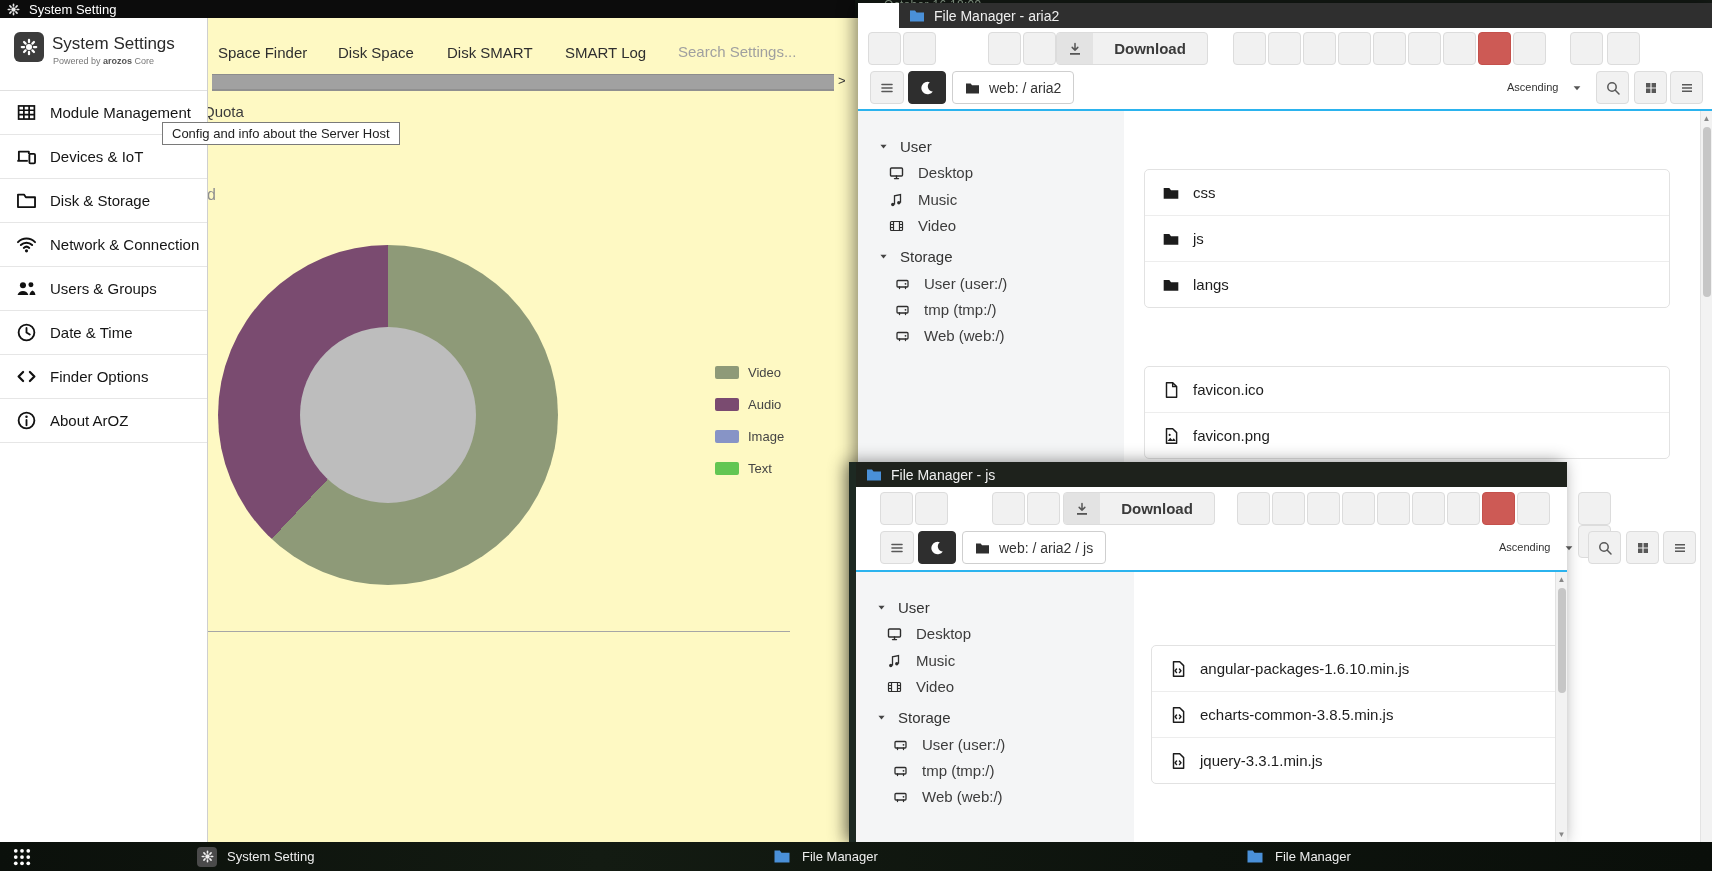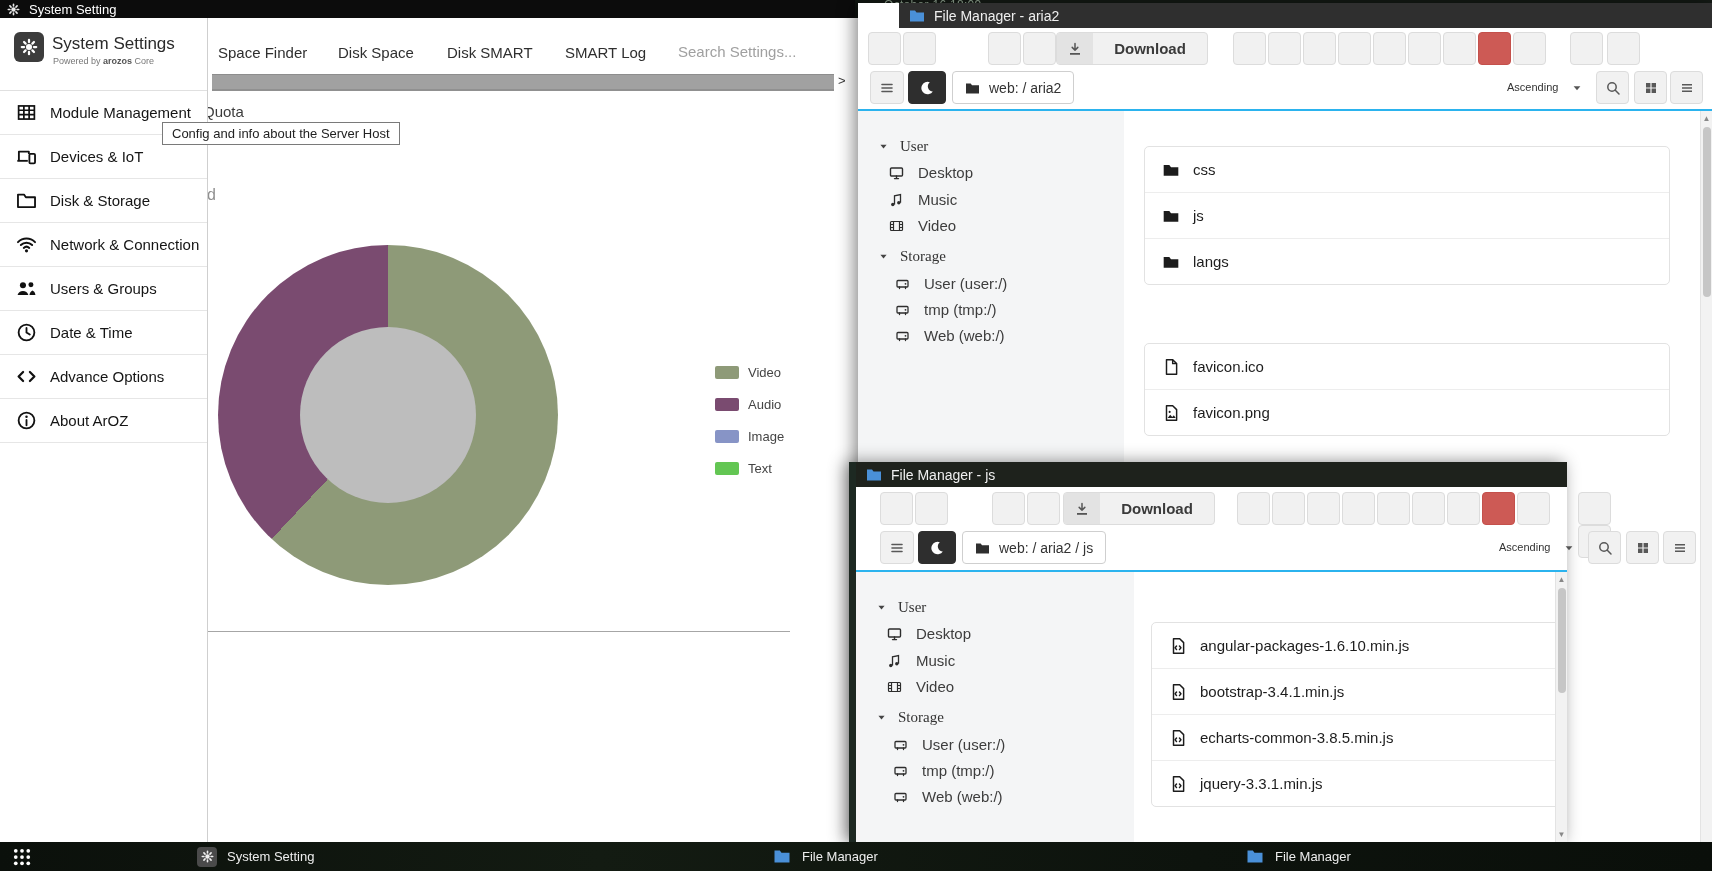--- a/index.html
+++ b/index.html
@@ -11,21 +11,21 @@
   .desk-clock{left:884px;top:-2px;font-size:12px;color:#93a693;z-index:2;letter-spacing:.3px;}
 
   
   .ss-win{left:0;top:0;width:855px;height:842px;z-index:2;background:#bdbdbd;box-shadow:2px 2px 10px rgba(0,0,0,.5);}
   .ss-title{left:0;top:0;width:855px;height:18px;background:#0c0c0c;display:flex;align-items:center;color:#fff;}
   .ss-title .ticon{margin-left:7px;width:13px;height:13px;color:#e8e8e8;}
   .ss-title .ticon svg{width:13px;height:13px;}
   .ss-title .tname{margin-left:9px;font-size:13px;}
   .winctl{position:absolute;right:10px;top:0;height:100%;display:flex;align-items:center;gap:18px;}
   .winctl .c{width:13px;height:13px;color:#fff;cursor:pointer;}
-  .ss-gray{left:0;top:18px;width:925px;height:824px;background:#ffffff;}
+  .ss-gray{left:0;top:18px;width:925px;height:824px;background:#fef9c3;}
   .ss-tab{position:absolute;top:26px;font-size:15px;color:#2f2f2f;cursor:pointer;white-space:nowrap;}
   .ss-search{position:absolute;top:24px;left:676px;width:118px;background:transparent;border:none;outline:none;font-size:15px;color:#333;font-family:"Liberation Sans",sans-serif;}
   .ss-search::placeholder{color:#a0a0a0;}
   .ss-strip{position:absolute;left:212px;top:56px;width:622px;height:14px;background:#a1a1a1;border-top:1px solid #8d8d8d;border-bottom:2px solid #909090;}
   .ss-strip-arrow{position:absolute;left:838px;top:55px;font-size:13px;color:#3a3a3a;cursor:pointer;}
   .ss-quota{position:absolute;left:203px;top:85px;font-size:15px;color:#3c3c3c;z-index:1;}
   .ss-ed{position:absolute;left:198px;top:168px;font-size:16px;color:#8f8f8f;z-index:1;}
   .ss-divider{position:absolute;left:207px;top:613px;width:583px;height:1px;background:#a6a6a6;}
   .donut{position:absolute;left:218px;top:227px;width:340px;height:340px;border-radius:50%;}
   .donut .hole{position:absolute;left:82px;top:82px;width:176px;height:176px;border-radius:50%;background:#bdbdbd;}
@@ -68,29 +68,29 @@
   .crumb{position:absolute;height:33px;background:#fff;border:1px solid #cfcfcf;border-radius:4px;display:flex;align-items:center;padding:0 12px;box-sizing:border-box;cursor:pointer;}
   .crumb .ci{width:15px;height:12px;color:#2f2f2f;margin-right:9px;}
   .crumb .ci svg{width:15px;height:13px;}
   .crumb .ct{font-size:14px;color:#333;white-space:nowrap;}
   .sortlab{position:absolute;font-size:11px;color:#333;}
   .sortcaret{position:absolute;width:12px;height:12px;color:#555;cursor:pointer;}
   .sortcaret svg{width:12px;height:12px;}
   .blueline{position:absolute;left:0;right:0;height:2px;background:#2bb3ee;}
   .fm-content{position:absolute;left:0;right:0;bottom:0;background:#fff;overflow:hidden;}
   .fm-sidebar{position:absolute;left:0;top:0;bottom:0;background:#f4f5f6;}
-  .tree-hd{position:absolute;display:flex;align-items:center;cursor:pointer;font-family:Liberation Serif, serif;}
+  .tree-hd{position:absolute;display:flex;align-items:center;cursor:pointer;}
   .tree-hd .tc{width:11px;height:11px;color:#444;margin-right:11px;}
   .tree-hd .tc svg{width:11px;height:11px;}
   .tree-hd .tl{font-size:15px;color:#333;}
   .tree-it{position:absolute;display:flex;align-items:center;cursor:pointer;}
   .tree-it .ti{width:18px;height:16px;color:#2d2d2d;margin-right:12px;}
   .tree-it .ti svg{width:17px;height:16px;}
   .tree-it .tl{font-size:15px;color:#3d3d3d;}
-  .fcard{position:absolute;background:#fff;border:1px solid #e2e2e2;border-radius:5px;overflow:hidden;}
+  .fcard{position:absolute;background:#fff;border:1px solid #e2e2e2;border-radius:5px;overflow:hidden;margin-top:23px;}
   .frow{display:flex;align-items:center;height:45px;border-bottom:1px solid #ededed;padding-left:16px;cursor:pointer;}
   .frow:last-child{border-bottom:none;}
   .frow .icn{width:20px;height:20px;color:#1c1c1c;display:flex;align-items:center;justify-content:center;}
   .frow .icn svg{width:18px;height:18px;}
   .frow .nm{margin-left:12px;font-size:15px;color:#1d1d1d;}
   .vscroll{position:absolute;right:0;top:0;bottom:0;width:12px;background:#f2f2f2;border-left:1px solid #e3e3e3;box-sizing:border-box;}
   .vscroll .ar{position:absolute;left:0;width:100%;text-align:center;font-size:8px;color:#888;cursor:pointer;}
   .vscroll .thumb{position:absolute;left:2px;width:8px;background:#c6c6c6;border-radius:4px;cursor:pointer;}
 
   .fm-aria2{left:858px;top:3px;width:854px;height:839px;z-index:3;}
@@ -246,21 +246,21 @@
               </svg>
             </span>
             <span class="lab">Date &amp; Time</span>
           </div>
           <div class="ss-item">
             <span class="icn">
               <svg viewBox="0 0 16 16" fill="none" stroke="currentColor" stroke-width="1.7" stroke-linecap="round" stroke-linejoin="round">
                 <path d="M5.4 4.6 2 8l3.4 3.4M10.6 4.6 14 8l-3.4 3.4"></path>
               </svg>
             </span>
-            <span class="lab">Advance Options</span>
+            <span class="lab">Finder Options</span>
           </div>
           <div class="ss-item">
             <span class="icn">
               <svg viewBox="0 0 16 16" fill="none" stroke="currentColor" stroke-width="1.4" stroke-linecap="round">
                 <circle cx="8" cy="8" r="6"></circle>
                 <circle cx="8" cy="5.1" r="0.95" fill="currentColor" stroke="none"></circle>
                 <path d="M8 7.6v4"></path>
               </svg>
             </span>
             <span class="lab">About ArOZ</span>
@@ -703,29 +703,20 @@
       <div class="fcard" style="left:295px;top:50px;width:515px">
 
       <div class="frow">
             <span class="icn">
               <svg viewBox="0 0 16 16" fill="none" stroke="currentColor" stroke-width="1.3" stroke-linecap="round" stroke-linejoin="round">
                 <path d="M4 1.5h5.5L13 5v9.5H4z"></path>
                 <path d="M6.7 8 5.4 9.6l1.3 1.6M9.3 8l1.3 1.6-1.3 1.6"></path>
               </svg>
             </span>
             <span class="nm">angular-packages-1.6.10.min.js</span>
-          </div>
-          <div class="frow">
-            <span class="icn">
-              <svg viewBox="0 0 16 16" fill="none" stroke="currentColor" stroke-width="1.3" stroke-linecap="round" stroke-linejoin="round">
-                <path d="M4 1.5h5.5L13 5v9.5H4z"></path>
-                <path d="M6.7 8 5.4 9.6l1.3 1.6M9.3 8l1.3 1.6-1.3 1.6"></path>
-              </svg>
-            </span>
-            <span class="nm">bootstrap-3.4.1.min.js</span>
           </div>
           <div class="frow">
             <span class="icn">
               <svg viewBox="0 0 16 16" fill="none" stroke="currentColor" stroke-width="1.3" stroke-linecap="round" stroke-linejoin="round">
                 <path d="M4 1.5h5.5L13 5v9.5H4z"></path>
                 <path d="M6.7 8 5.4 9.6l1.3 1.6M9.3 8l1.3 1.6-1.3 1.6"></path>
               </svg>
             </span>
             <span class="nm">echarts-common-3.8.5.min.js</span>
           </div>

